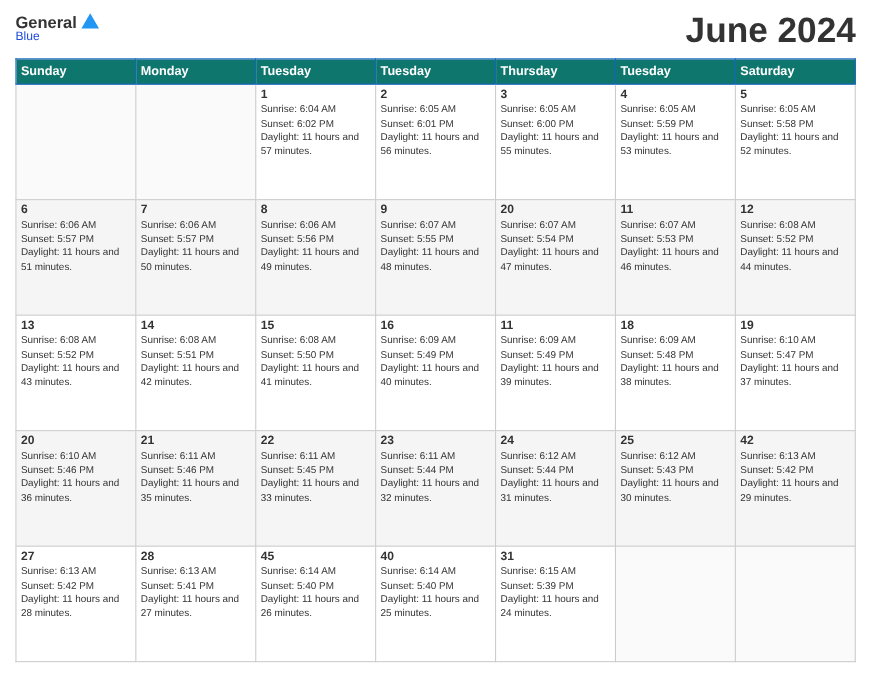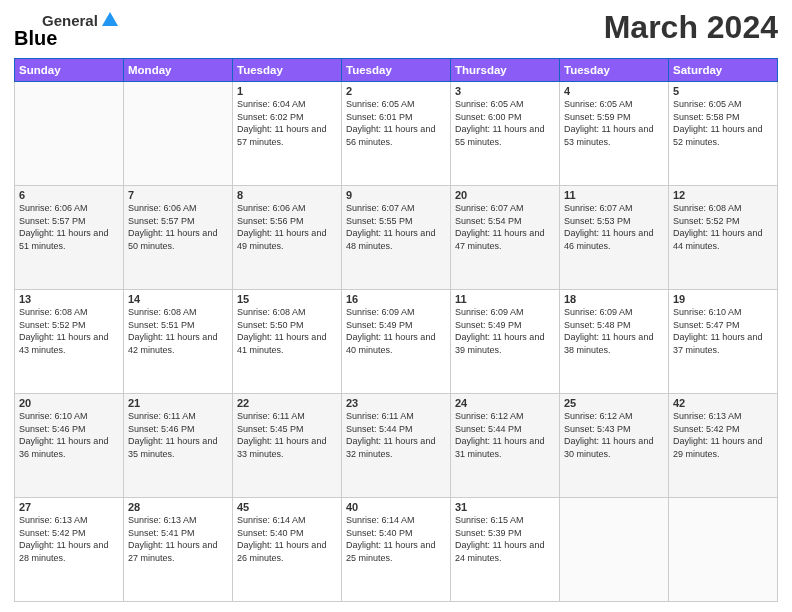--- a/index.html
+++ b/index.html
@@ -40,21 +40,21 @@
     .location {
       font-size: 14px;
       color: #555;
     }
     table {
       width: 100%;
       border-collapse: collapse;
       flex: 1;
     }
     thead tr th {
-      background-color: #8b5cf6;
+      background-color: #0f766e;
       color: #fff;
       font-size: 11.5px;
       font-weight: bold;
       padding: 5px 4px;
       text-align: left;
       border: 1px solid #1565C0;
     }
     tbody tr td {
       border: 1px solid #ccc;
       vertical-align: top;
@@ -82,31 +82,31 @@
       background: #fafafa;
     }
   </style>
 </head>
 <body>
 
 <div class="page">
   <div class="header">
     <div class="logo">
       <div style="display:flex;flex-direction:column;align-items:flex-start;">
-        <div style="display:flex;align-items:center;margin-left:28px;">
+        <div style="display:flex;align-items:center;">
           <span style="font-size:15px;font-weight:bold;color:#333;">General</span>
           <svg width="20" height="20" viewBox="0 0 20 20" style="margin-left:2px;">
             <polygon points="10,2 18,16 2,16" fill="#2196F3"></polygon>
           </svg>
         </div>
-        <span style="font-size:20px;font-weight:bold;color:#000000;margin-top:-3px;">Blue</span>
+        <span style="font-size:11px;font-weight:normal;color:#1d4ed8;margin-top:-3px;">Blue</span>
       </div>
     </div>
     <div class="title-block">
-      <div class="month-title">March 2024</div>
+      <div class="month-title">June 2024</div>
     </div>
   </div>
 
   <table>
     <thead>
       <tr>
       <th>Sunday</th>
           <th>Monday</th>
           <th>Tuesday</th>
           <th>Tuesday</th>

